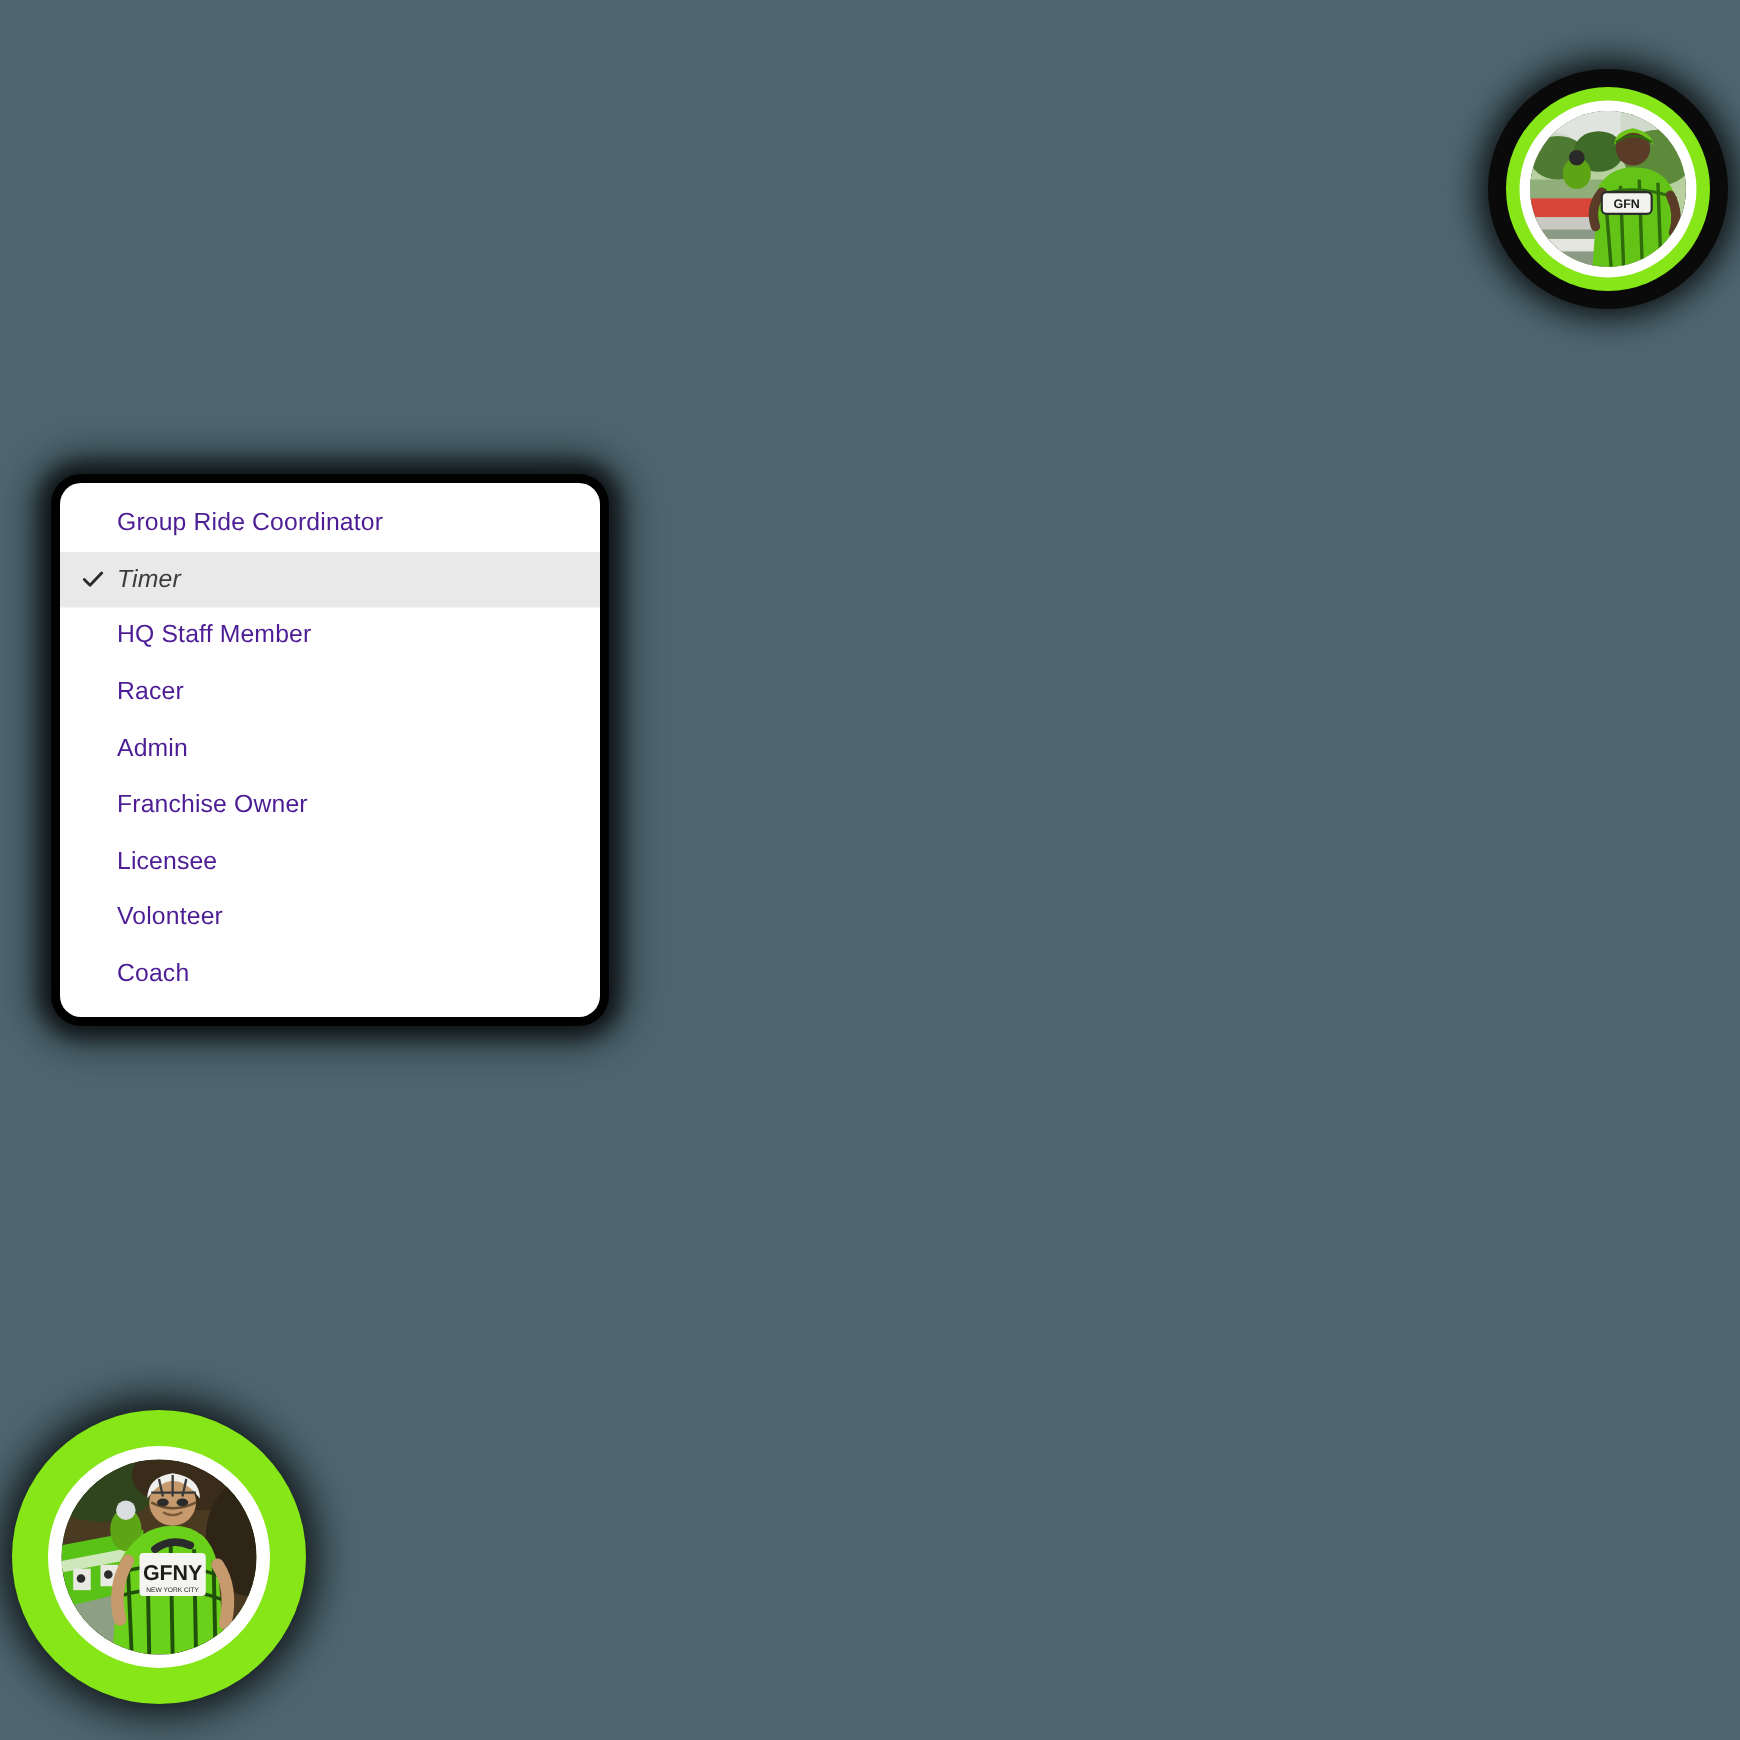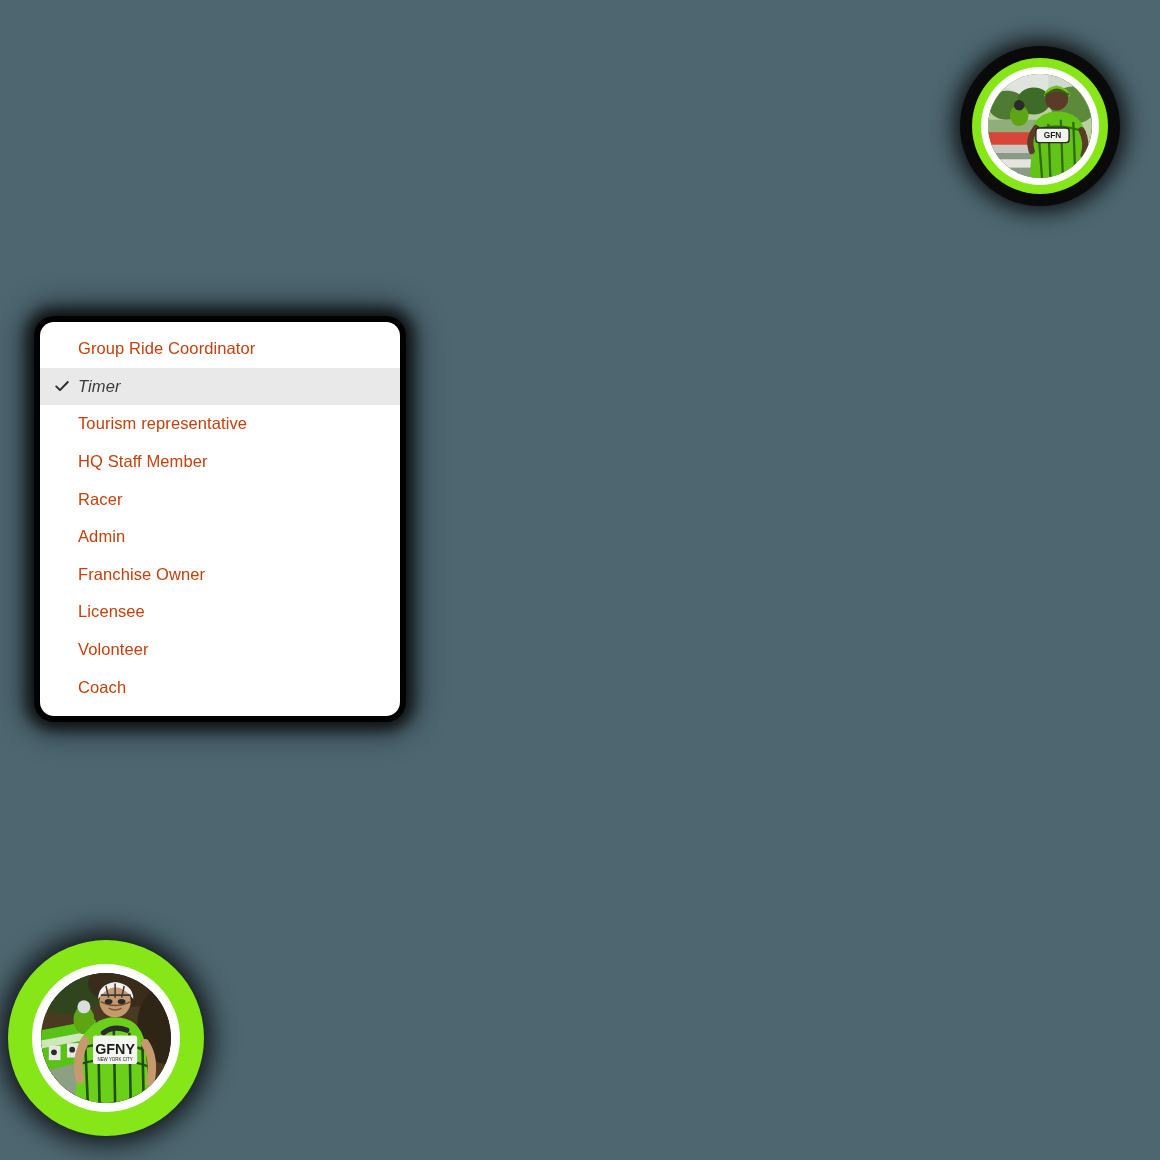--- a/index.html
+++ b/index.html
@@ -20,21 +20,21 @@
   .avatar {
     position: absolute;
     border-radius: 50%;
     box-sizing: border-box;
     overflow: hidden;
   }
 
   
   .avatar-top {
     top: 46px;
-    left: 960px;
+    left: 992px;
     width: 160px;
     height: 160px;
     background: #0a0a0a;
     padding: 12px;
     box-shadow: 0 0 22px 6px rgba(0,0,0,0.85);
   }
   .avatar-top .ring-green {
     width: 100%;
     height: 100%;
     border-radius: 50%;
@@ -96,21 +96,21 @@
       0 0 30px 18px rgba(0,0,0,0.40);
   }
 
   .menu-item {
     position: relative;
     height: 37.6px;
     display: flex;
     align-items: center;
     padding-left: 38px;
     box-sizing: border-box;
-    color: #c2410c;
+    color: #4c1d95;
     font-size: 16.5px;
     font-weight: 400;
     letter-spacing: 0.1px;
     white-space: nowrap;
     cursor: default;
     user-select: none;
   }
   .menu-item.selected {
     background: #e9e9e9;
     color: #3c3c3c;
@@ -185,23 +185,20 @@
     </div>
     <div class="menu-item selected" role="option" aria-selected="true">
       <span class="check-icon">
         <svg viewBox="0 0 16 16" aria-hidden="true">
           <path d="M2.2 8.4 L6 12.1 L13.8 4.0" fill="none" stroke="currentColor" stroke-width="1.9" stroke-linecap="round" stroke-linejoin="round"></path>
         </svg>
       </span>
       <span class="label">Timer</span>
     </div>
     <div class="menu-item" role="option" aria-selected="false">
-      <span class="label">Tourism representative</span>
-    </div>
-    <div class="menu-item" role="option" aria-selected="false">
       <span class="label">HQ Staff Member</span>
     </div>
     <div class="menu-item" role="option" aria-selected="false">
       <span class="label">Racer</span>
     </div>
     <div class="menu-item" role="option" aria-selected="false">
       <span class="label">Admin</span>
     </div>
     <div class="menu-item" role="option" aria-selected="false">
       <span class="label">Franchise Owner</span>

